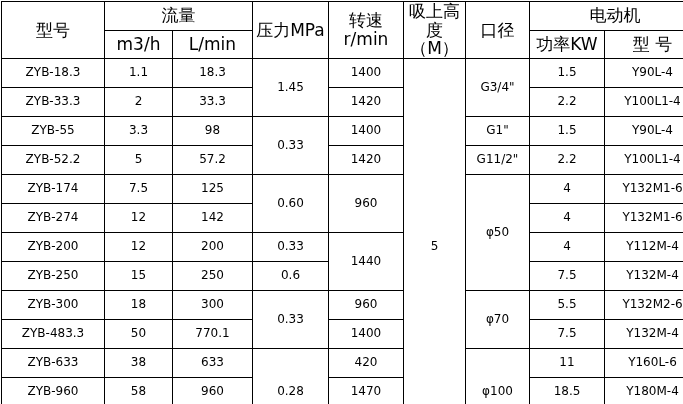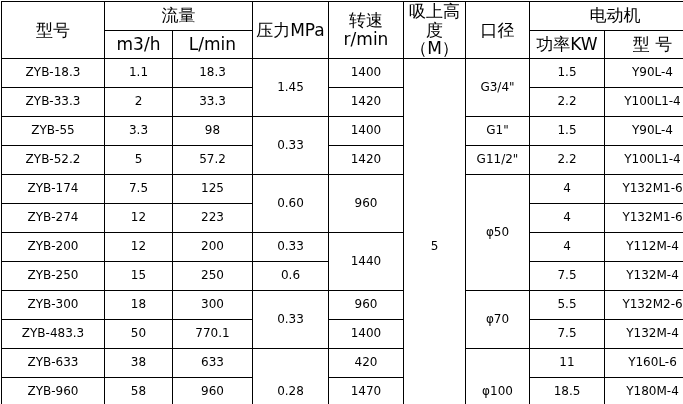--- a/index.html
+++ b/index.html
@@ -129,21 +129,21 @@
       <td>125</td>
       <td rowspan="2">0.60</td>
       <td rowspan="2">960</td>
       <td rowspan="4">φ50</td>
       <td>4</td>
       <td>Y132M1-6</td>
     </tr>
     <tr class="data-row">
       <td>ZYB-274</td>
       <td>12</td>
-      <td>223</td>
+      <td>142</td>
       <td>4</td>
       <td>Y132M1-6</td>
     </tr>
     <tr class="data-row">
       <td>ZYB-200</td>
       <td>12</td>
       <td>200</td>
       <td>0.33</td>
       <td rowspan="2">1440</td>
       <td>4</td>

